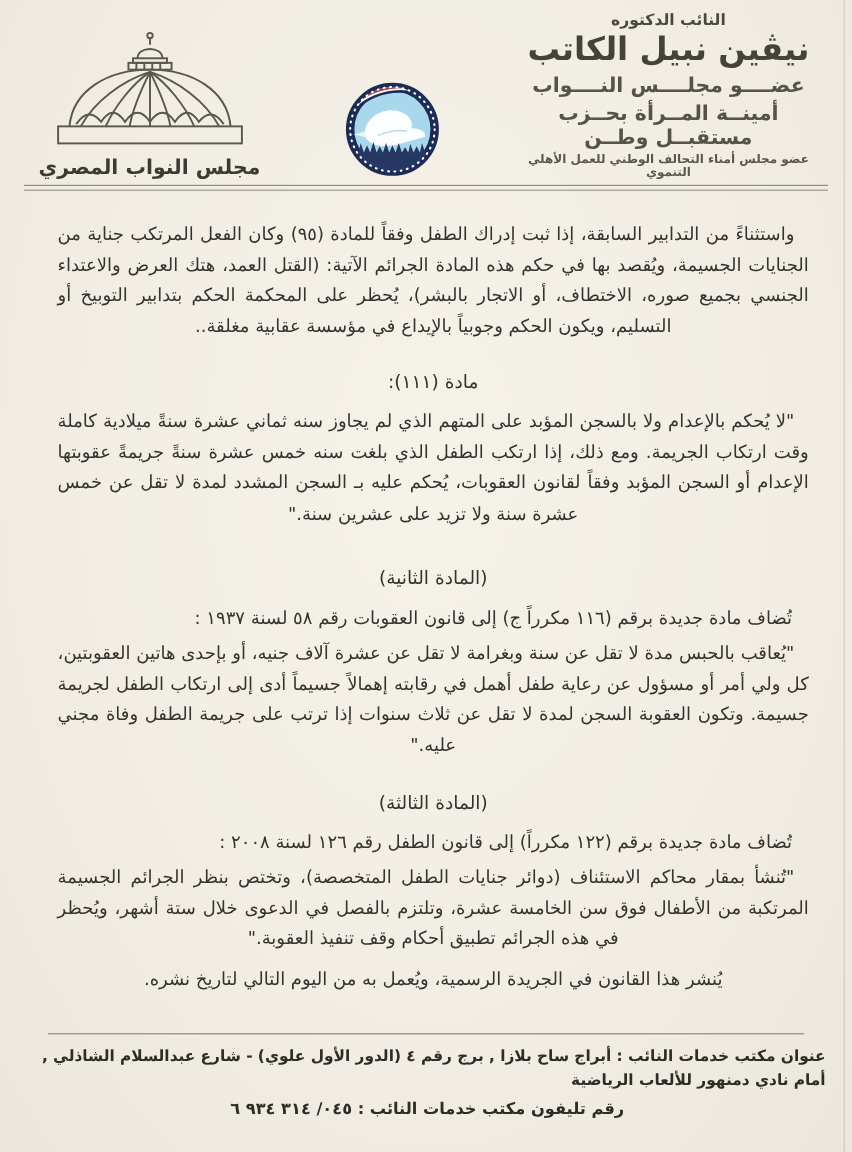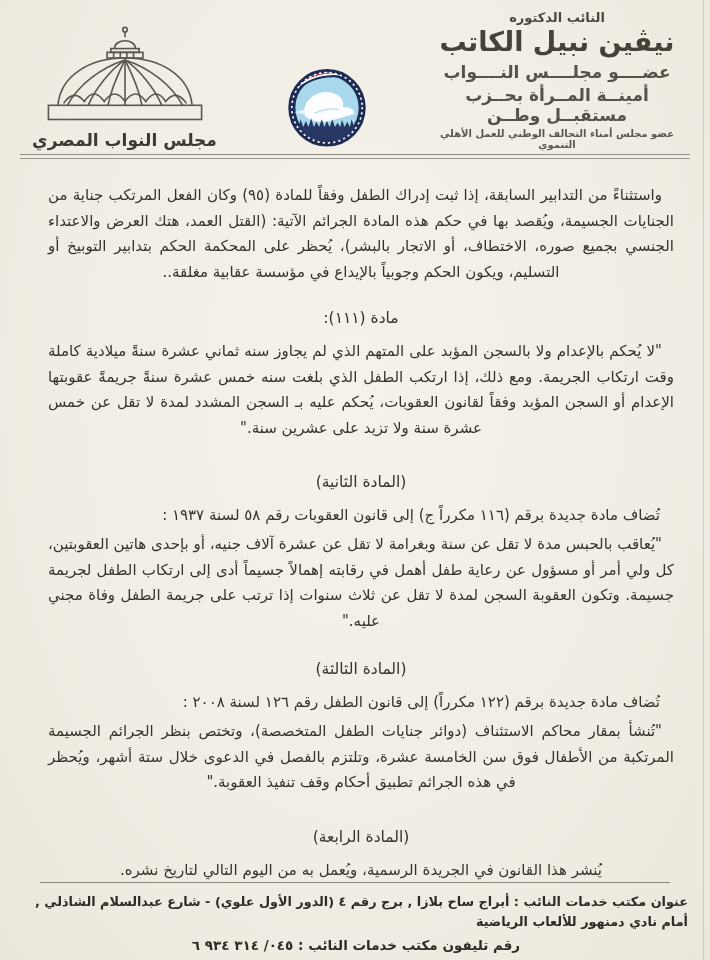--- a/index.html
+++ b/index.html
@@ -64,21 +64,21 @@
   .intro-line{
     margin:8px 0 0 0;line-height:25px;
     text-align:right;text-indent:14px;
   }
   .p-2{margin-top:4px;}
   .h-3{margin-top:24px;}
   .p-3{margin-top:4px;}
   .h-4{margin-top:30px;}
   .p-4{margin:8px 0 0 0;text-align:center;line-height:25px;}
   
-  .footer{position:absolute;left:0;right:0;bottom:7px;}
+  .footer{position:absolute;left:0;right:0;bottom:28px;}
   .footer-rule{margin:0 40px 9px 40px;border-top:1.6px solid #8a887e;}
   .footer-line1{
     margin:0;padding:0 22px;text-align:right;
     font-size:12.8px;font-weight:bold;color:#2e2c27;line-height:20px;
   }
   .footer-line2{
     margin:5px 0 0 0;text-align:center;
     font-size:13.5px;font-weight:bold;color:#2e2c27;
   }
   .phone-num{display:inline-block;direction:ltr;unicode-bidi:isolate;margin-left:2px;}
@@ -161,21 +161,20 @@
     <p class="par p-111">"لا يُحكم بالإعدام ولا بالسجن المؤبد على المتهم الذي لم يجاوز سنه ثماني عشرة سنةً ميلادية كاملة وقت ارتكاب الجريمة. ومع ذلك، إذا ارتكب الطفل الذي بلغت سنه خمس عشرة سنةً جريمةً عقوبتها الإعدام أو السجن المؤبد وفقاً لقانون العقوبات، يُحكم عليه بـ السجن المشدد لمدة لا تقل عن خمس عشرة سنة ولا تزيد على عشرين سنة."</p>
 
     <p class="art-heading h-2">(المادة الثانية)</p>
     <p class="intro-line">تُضاف مادة جديدة برقم (١١٦ مكرراً ج) إلى قانون العقوبات رقم ٥٨ لسنة ١٩٣٧ :</p>
     <p class="par p-2">"يُعاقب بالحبس مدة لا تقل عن سنة وبغرامة لا تقل عن عشرة آلاف جنيه، أو بإحدى هاتين العقوبتين، كل ولي أمر أو مسؤول عن رعاية طفل أهمل في رقابته إهمالاً جسيماً أدى إلى ارتكاب الطفل لجريمة جسيمة. وتكون العقوبة السجن لمدة لا تقل عن ثلاث سنوات إذا ترتب على جريمة الطفل وفاة مجني عليه."</p>
 
     <p class="art-heading h-3">(المادة الثالثة)</p>
     <p class="intro-line">تُضاف مادة جديدة برقم (١٢٢ مكرراً) إلى قانون الطفل رقم ١٢٦ لسنة ٢٠٠٨ :</p>
     <p class="par p-3">"تُنشأ بمقار محاكم الاستئناف (دوائر جنايات الطفل المتخصصة)، وتختص بنظر الجرائم الجسيمة المرتكبة من الأطفال فوق سن الخامسة عشرة، وتلتزم بالفصل في الدعوى خلال ستة أشهر، ويُحظر في هذه الجرائم تطبيق أحكام وقف تنفيذ العقوبة."</p>
 
-    <p class="art-heading h-4">(المادة الرابعة)</p>
     <p class="p-4">يُنشر هذا القانون في الجريدة الرسمية، ويُعمل به من اليوم التالي لتاريخ نشره.</p>
   </div>
 
   <div class="footer">
     <div class="footer-rule"></div>
     <p class="footer-line1">
       <span>عنوان مكتب خدمات النائب :</span>
       <span>أبراج ساح بلازا , برج رقم ٤ (الدور الأول علوي) - شارع عبدالسلام الشاذلي , أمام نادي دمنهور للألعاب الرياضية</span>
     </p>
     <p class="footer-line2">

